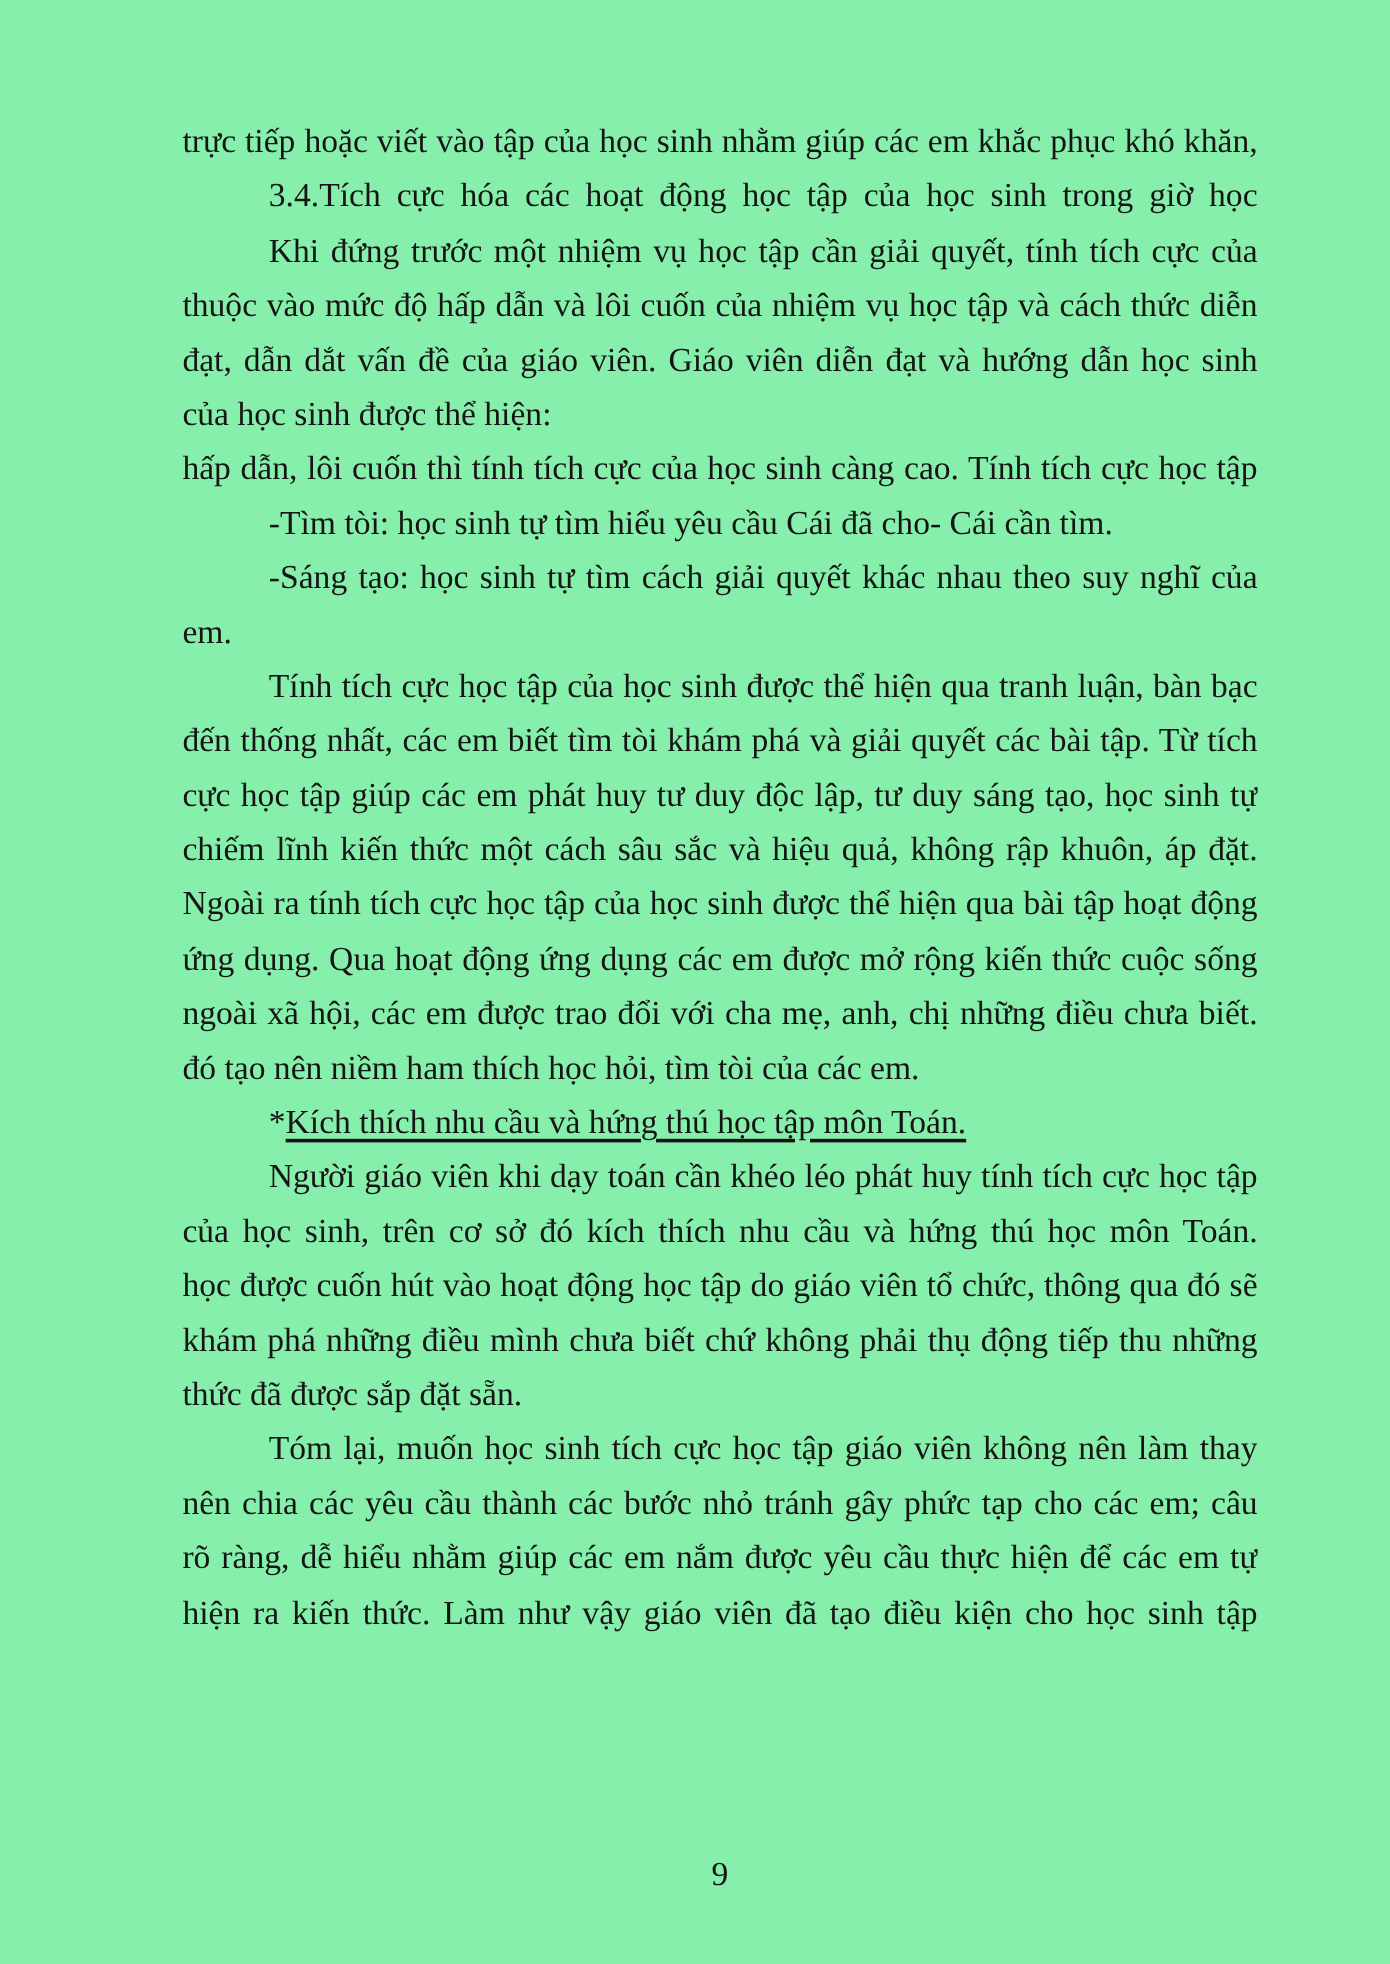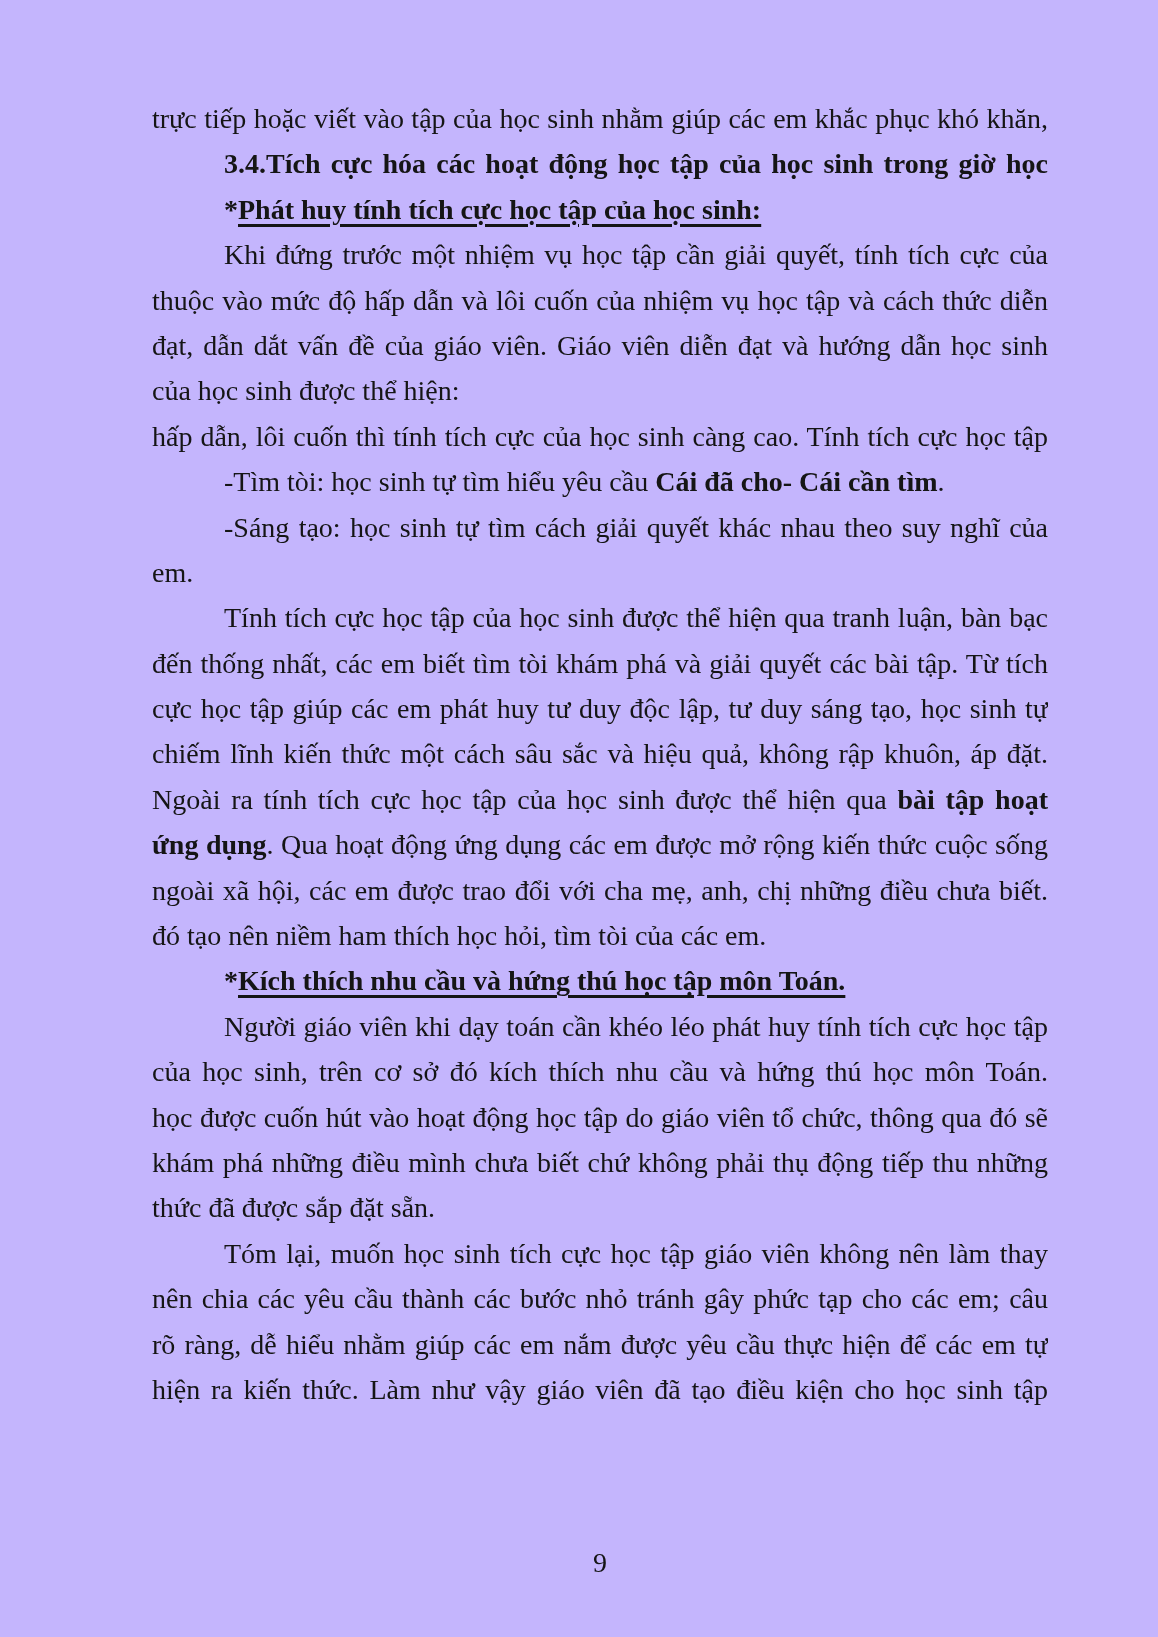--- a/index.html
+++ b/index.html
@@ -12,21 +12,21 @@
     background: #ffffff;
     font-family: "Liberation Serif", "DejaVu Serif", serif;
     color: #151515;
     position: relative;
   }
   .page {
     position: absolute;
     left: 0; top: 0;
     width: 1158px;
     height: 1637px;
-    background: #c4b5fd;
+    background: #86efac;
     overflow: hidden;
   }
   .content {
     position: absolute;
     left: 152px;
     top: 96px;
     width: 896px;
   }
   .line {
     font-size: 28px;
@@ -35,21 +35,21 @@
     text-align: justify;
     overflow: hidden;
   }
   .line.jl {
     text-align-last: justify;
   }
   .line.ind {
     text-indent: 72px;
   }
   .seg.b {
-    font-weight: 700;
+    font-weight: 400;
   }
   .seg.u {
     text-decoration: underline;
     text-decoration-thickness: 3px;
     text-underline-offset: 5px;
   }
   .footer {
     position: absolute;
     left: 152px;
     top: 1540px;
@@ -59,21 +59,20 @@
     line-height: 45px;
   }
 </style>
 </head>
 <body>
 
 <div class="page">
   <div class="content" id="page-text">
       <div class="line jl"><span class="seg">trực tiếp hoặc viết vào tập của học sinh nhằm giúp các em khắc phục khó khăn,</span></div>
       <div class="line jl ind"><span class="seg b">3.4.Tích cực hóa các hoạt động học tập của học sinh trong giờ học</span></div>
-      <div class="line ind"><span class="seg b">*</span><span class="seg b u">Phát huy tính tích cực học tập của học sinh:</span></div>
       <div class="line jl ind"><span class="seg">Khi đứng trước một nhiệm vụ học tập cần giải quyết, tính tích cực của học</span></div>
       <div class="line jl"><span class="seg">thuộc vào mức độ hấp dẫn và lôi cuốn của nhiệm vụ học tập và cách thức diễn</span></div>
       <div class="line jl"><span class="seg">đạt, dẫn dắt vấn đề của giáo viên. Giáo viên diễn đạt và hướng dẫn học sinh càng</span></div>
       <div class="line"><span class="seg">của học sinh được thể hiện:</span></div>
       <div class="line jl"><span class="seg">hấp dẫn, lôi cuốn thì tính tích cực của học sinh càng cao. Tính tích cực học tập</span></div>
       <div class="line ind"><span class="seg">-Tìm tòi: học sinh tự tìm hiểu yêu cầu </span><span class="seg b">Cái đã cho- Cái cần tìm</span><span class="seg">.</span></div>
       <div class="line jl ind"><span class="seg">-Sáng tạo: học sinh tự tìm cách giải quyết khác nhau theo suy nghĩ của các</span></div>
       <div class="line"><span class="seg">em.</span></div>
       <div class="line jl ind"><span class="seg">Tính tích cực học tập của học sinh được thể hiện qua tranh luận, bàn bạc đi</span></div>
       <div class="line jl"><span class="seg">đến thống nhất, các em biết tìm tòi khám phá và giải quyết các bài tập. Từ tích</span></div>

